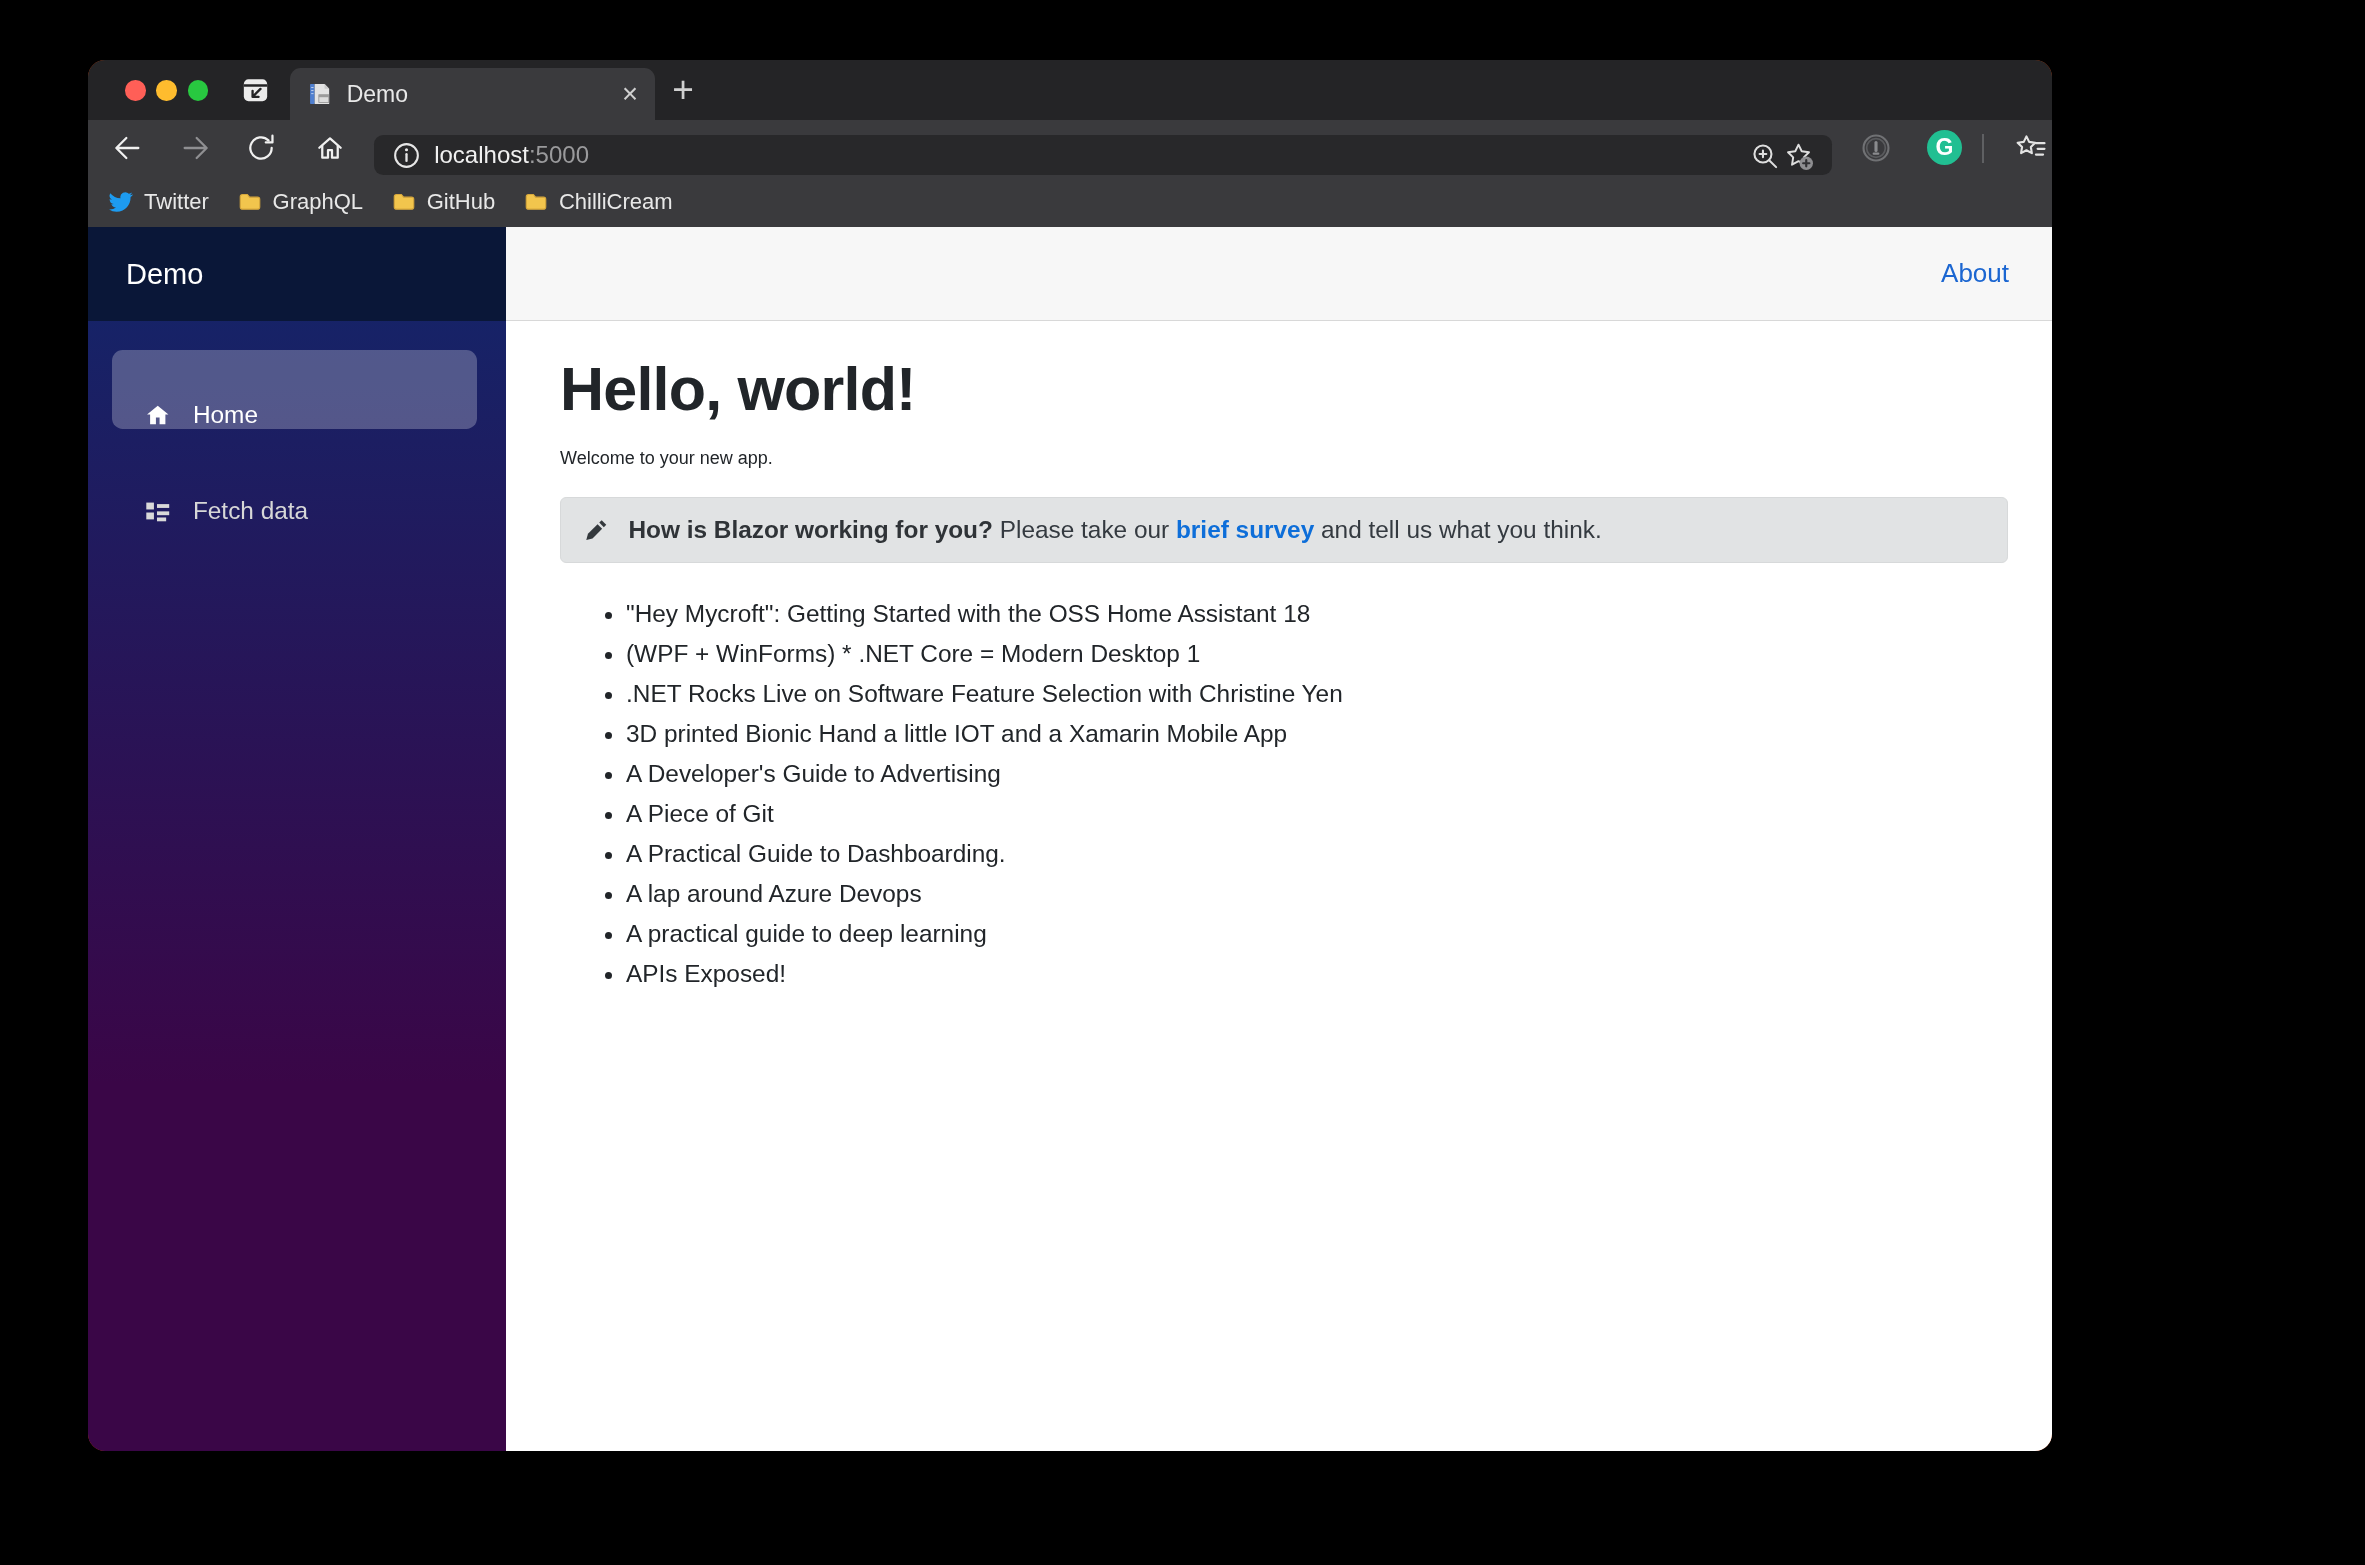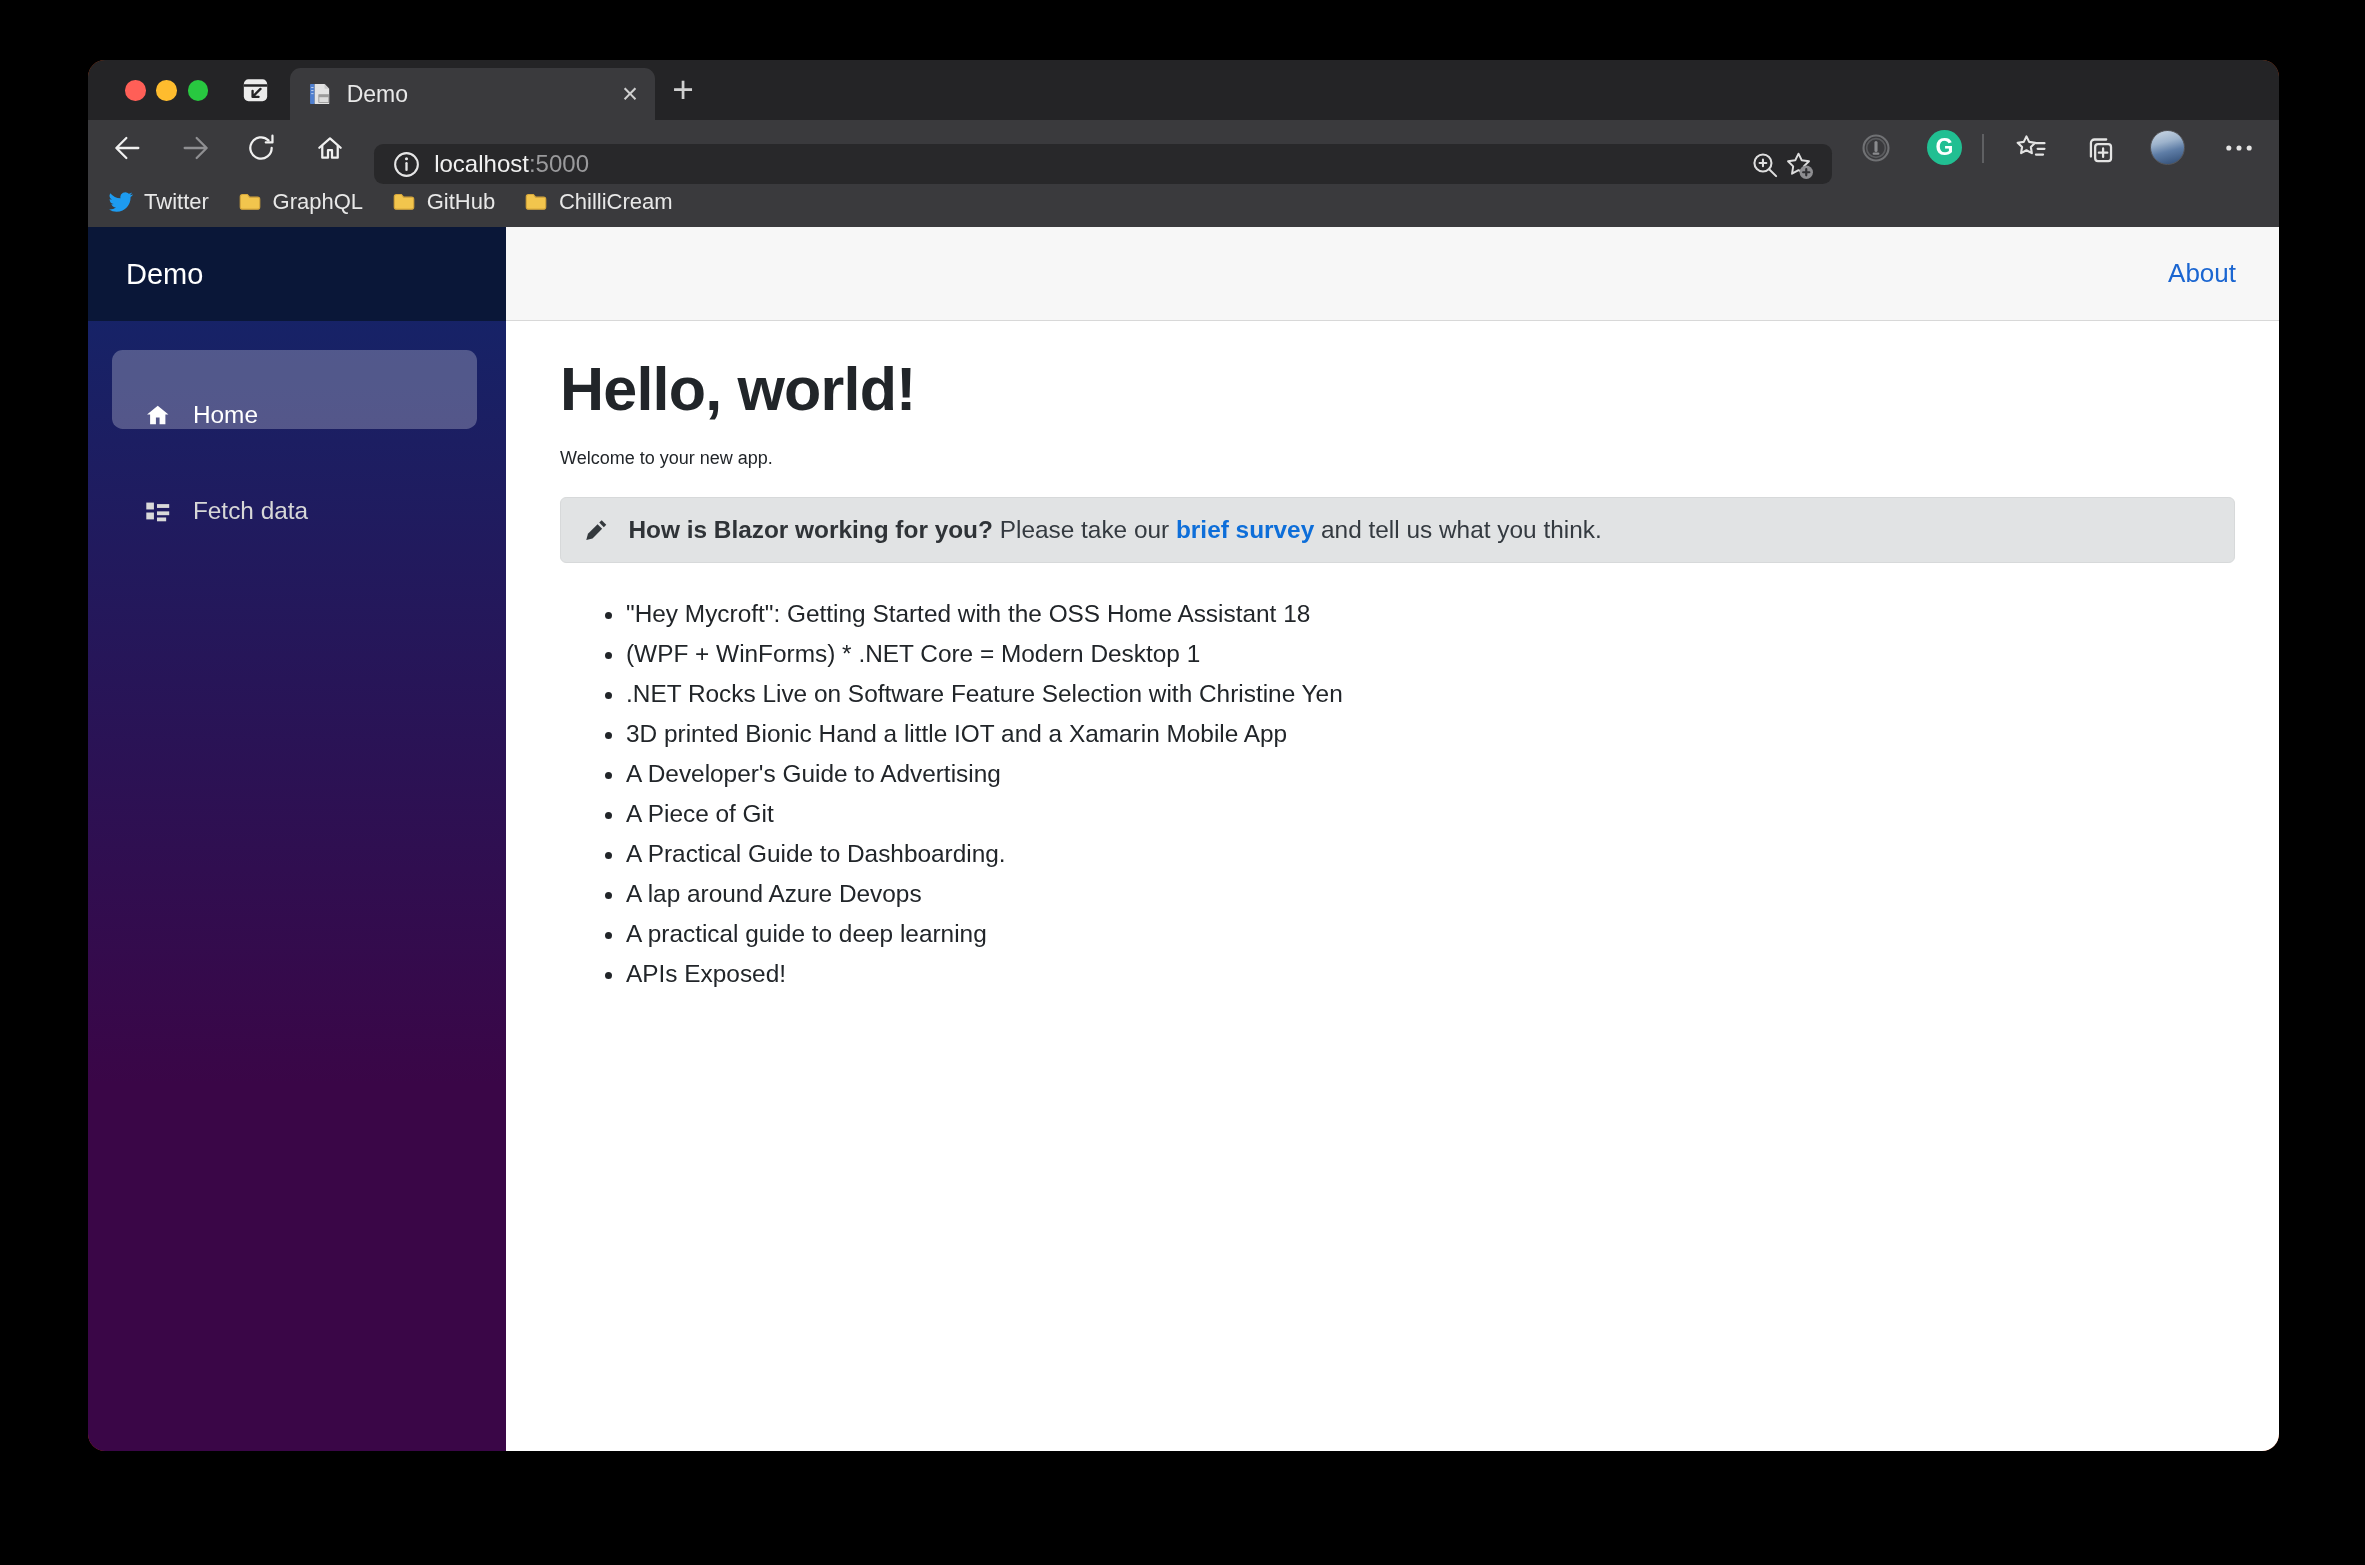--- a/index.html
+++ b/index.html
@@ -1,36 +1,36 @@
 <!DOCTYPE html>
 <html style="font-size:12.2px"><head>
 <meta charset="utf-8">
 <style>
   html,body{margin:0;padding:0;background:#000;}
   *{box-sizing:border-box;font-family:"Liberation Sans",sans-serif;}
   .canvas{position:relative;width:2366px;height:1565px;background:#000;overflow:hidden;}
-  .window{position:absolute;left:88px;top:60px;width:2191px;height:1391px;border-radius:17px;overflow:hidden;display:flex;flex-direction:column;background:#c2410c;}
+  .window{position:absolute;left:88px;top:60px;width:1964px;height:1391px;border-radius:17px;overflow:hidden;display:flex;flex-direction:column;background:#c2410c;}
 
   
   .titlebar{height:60px;background:#242426;position:relative;flex:none;}
   .lights{position:absolute;left:37px;top:20px;display:flex;gap:10.7px;}
   .light{width:20.6px;height:20.6px;border-radius:50%;}
   .light.red{background:#ff5f57;}
   .light.yellow{background:#febc2e;}
   .light.green{background:#28c840;}
   .vtabs-btn{position:absolute;left:148px;top:10.7px;width:38px;height:38px;display:flex;align-items:center;justify-content:center;}
   .tab{position:absolute;left:202px;top:7.6px;width:365px;height:53px;background:#3a3a3d;border-radius:10.7px 10.7px 0 0;display:flex;align-items:center;padding:0 17px;gap:13.7px;}
   .tab-title{color:#e9e9e9;font-size:23px;flex:1;white-space:nowrap;overflow:hidden;}
   .tab-close{color:#d0d0d0;font-size:27.5px;line-height:1;font-weight:300;}
   .newtab{position:absolute;left:576px;top:10.7px;width:38px;height:38px;color:#d0d0d0;font-size:37px;font-weight:300;display:flex;align-items:center;justify-content:center;}
 
   
   .toolbar{height:56px;background:#3a3a3d;position:relative;flex:none;}
   .tbtn{position:absolute;top:10px;width:35px;height:35px;display:flex;align-items:center;justify-content:center;}
-  .urlbar{position:absolute;left:286px;top:24px;width:1458px;height:40px;background:#28282a;border-radius:9.2px;display:flex;align-items:center;padding:0 17px;font-size:24px;}
+  .urlbar{position:absolute;left:286px;top:15px;width:1458px;height:40px;background:#28282a;border-radius:9.2px;display:flex;align-items:center;padding:0 17px;font-size:24px;}
   .url-host{color:#f0f0f0;margin-left:12.2px;}
   .url-port{color:#9a9a9c;}
   .url-spacer{flex:1;}
   .urlbar .tbtn{position:static;width:34px;height:34px;}
   .sep{position:absolute;left:1894px;top:13.7px;width:1.5px;height:29px;background:#5f6063;}
   .gram-circle{width:35px;height:35px;border-radius:50%;background:#21bf92;color:#fff;font-size:23px;font-weight:700;display:flex;align-items:center;justify-content:center;}
   .avatar{width:35px;height:35px;border-radius:50%;background:linear-gradient(165deg,#cdd9e6 0%,#9db3cc 35%,#5e7da6 60%,#2e4a72 100%);border:0.8px solid #55565a;}
 
   
   .bookmarksbar{height:51px;background:#3a3a3d;display:flex;align-items:center;padding-left:21.4px;gap:29px;flex:none;}

